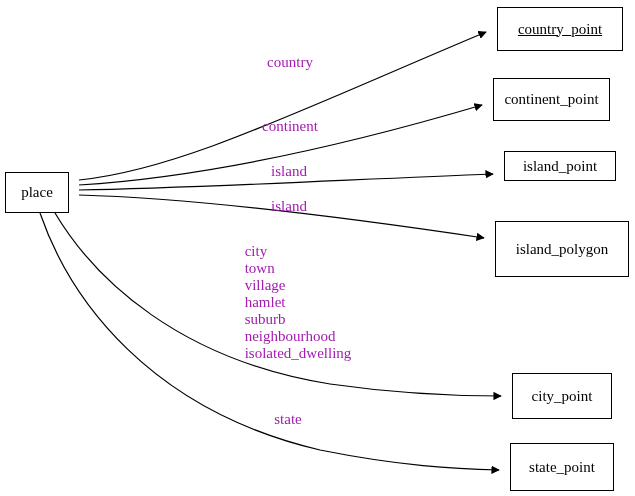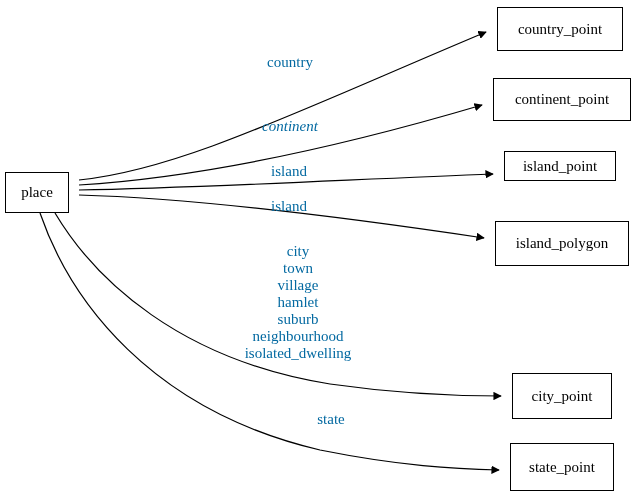--- a/index.html
+++ b/index.html
@@ -33,24 +33,24 @@
     display: flex;
     align-items: center;
     justify-content: center;
     color: #000000;
     font-size: 15px;
     line-height: 1;
     white-space: nowrap;
   }
   .edge-label {
     position: absolute;
-    color: #0369a1;
+    color: #a21caf;
     font-size: 15px;
     line-height: 17px;
-    text-align: center;
+    text-align: left;
     white-space: pre;
     transform: translate(-50%, -50%);
   }
 </style>
 </head>
 <body>
 
 <div id="graph-canvas">
 
   <svg id="edge-layer" viewBox="0 0 635 496">
@@ -66,47 +66,47 @@
         <path d="M 79 195 C 190 198 330 215 484 238"></path>
         <path d="M 55 213 C 95 280 180 360 330 384 C 400 394 455 396 501 396"></path>
         <path d="M 40 213 C 70 300 150 410 320 450 C 400 466 455 469 499 470"></path>
       </g>
   </svg>
 
   <div id="node-layer">
       <div class="node" style="left: 5px; top: 172px; width: 64px; height: 41px;">
         <span>place</span>
       </div>
-      <div class="node" style="left: 497px; top: 7px; width: 126px; height: 44px;">
+      <div class="node" style="left: 497px; top: 7px; width: 126px; height: 44px; text-decoration: underline;">
         <span>country_point</span>
       </div>
-      <div class="node" style="left: 493px; top: 78px; width: 138px; height: 43px;">
+      <div class="node" style="left: 493px; top: 78px; width: 117px; height: 43px;">
         <span>continent_point</span>
       </div>
       <div class="node" style="left: 504px; top: 151px; width: 112px; height: 30px;">
         <span>island_point</span>
       </div>
-      <div class="node" style="left: 495px; top: 221px; width: 134px; height: 45px; align-items: center;">
+      <div class="node" style="left: 495px; top: 221px; width: 134px; height: 56px; align-items: center;">
         <span>island_polygon</span>
       </div>
       <div class="node" style="left: 512px; top: 373px; width: 100px; height: 46px;">
         <span>city_point</span>
       </div>
       <div class="node" style="left: 510px; top: 443px; width: 104px; height: 48px;">
         <span>state_point</span>
       </div>
     </div>
   <div id="label-layer">
       <div class="edge-label" style="left: 290px; top: 62px;">country</div>
-      <div class="edge-label" style="left: 290px; top: 126px; font-style: italic;">continent</div>
+      <div class="edge-label" style="left: 290px; top: 126px;">continent</div>
       <div class="edge-label" style="left: 289px; top: 171px;">island</div>
       <div class="edge-label" style="left: 289px; top: 206px;">island</div>
       <div class="edge-label" style="left: 298px; top: 302px;">city
 town
 village
 hamlet
 suburb
 neighbourhood
 isolated_dwelling</div>
-      <div class="edge-label" style="left: 288px; top: 419px; margin-left: 43px;">state</div>
+      <div class="edge-label" style="left: 288px; top: 419px;">state</div>
     </div>
 
 </div>
 
 </body></html>

